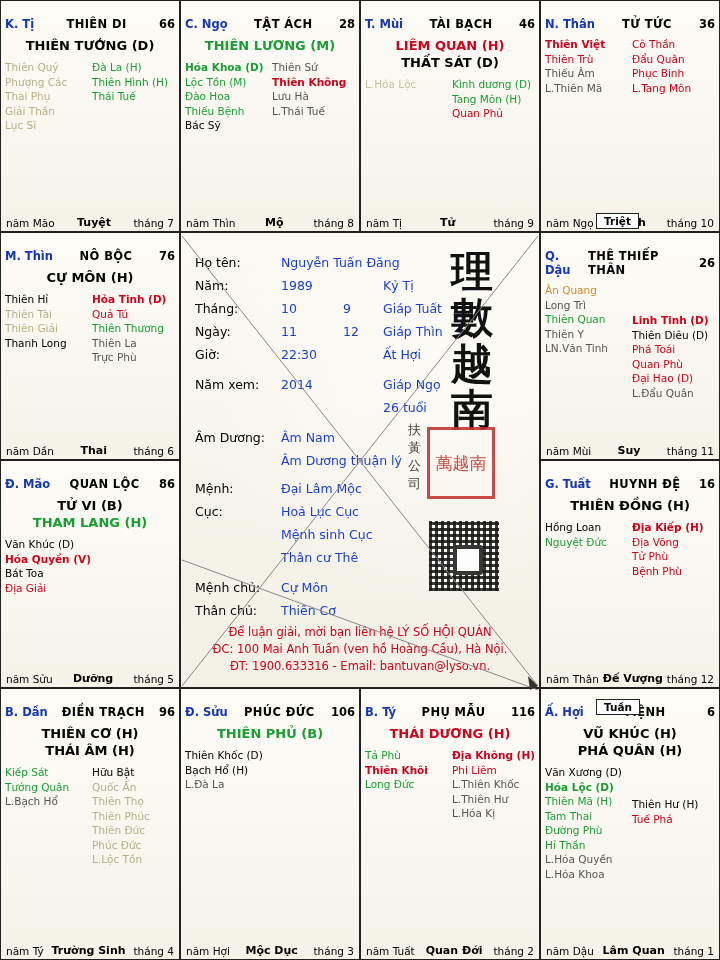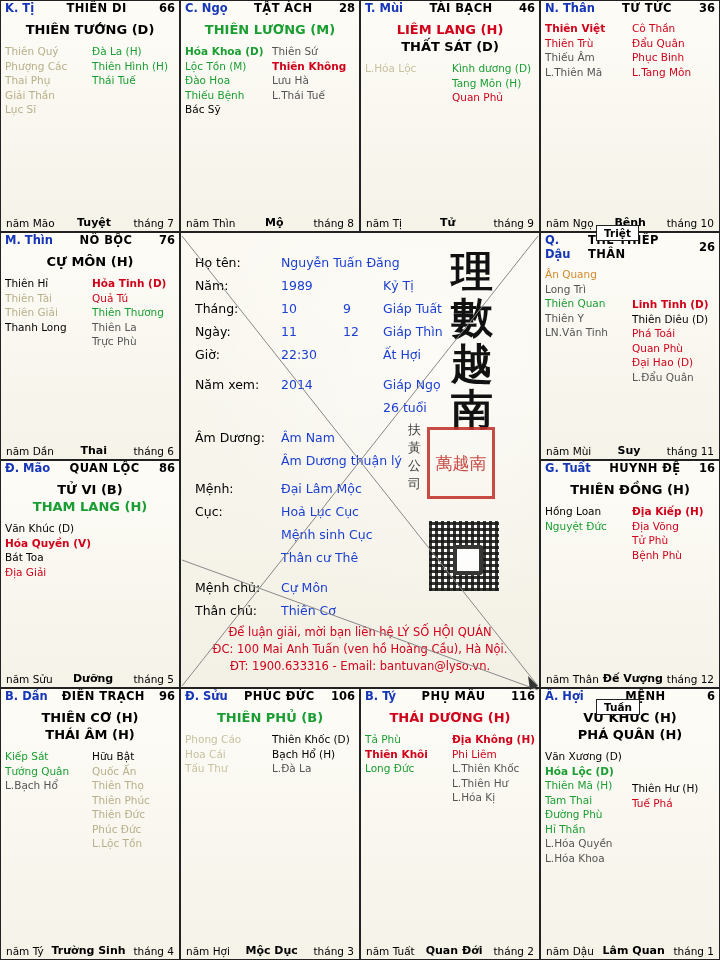--- a/index.html
+++ b/index.html
@@ -14,21 +14,21 @@
   #board {
     position:absolute; left:0; top:0; width:720px; height:960px;
     display:grid;
     grid-template-columns:180px 180px 180px 180px;
     grid-template-rows:232px 228px 228px 272px;
     background:#faf8f2;
   }
   .cell {
     border:1px solid #222;
     position:relative;
-    padding:0 4px;
+    padding:16px 4px;
     background:linear-gradient(#fdfcf7,#f5f2e8);
     overflow:hidden;
   }
   .hdr {
     display:flex; align-items:center; justify-content:space-between;
     font-size:11.5px; font-weight:bold;
   }
   .hdr .chi { color:#1536b7; }
   .hdr .cung { color:#000; letter-spacing:.4px; }
   .hdr .num { color:#000; }
@@ -184,21 +184,21 @@
     </div>
   </div>
 
   <div class="cell">
     <div class="hdr">
       <span class="chi">T. Mùi</span>
       <span class="cung">TÀI BẠCH</span>
       <span class="num">46</span>
     </div>
     <div class="majors">
-        <div class="major" style="color: rgb(208, 2, 27);">LIÊM LANG (H)</div>
+        <div class="major" style="color: rgb(208, 2, 27);">LIÊM QUAN (H)</div>
         <div class="major" style="color: rgb(0, 0, 0);">THẤT SÁT (D)</div>
       </div>
     <div class="cols">
         <div class="col">
           <div class="star" style="color: rgb(200, 194, 160);">L.Hóa Lộc</div>
         </div>
         <div class="col">
           <div class="star" style="color: rgb(26, 158, 51);">Kình dương (D)</div>
           <div class="star" style="color: rgb(26, 158, 51);">Tang Môn (H)</div>
           <div class="star" style="color: rgb(208, 2, 27);">Quan Phủ</div>
@@ -392,25 +392,20 @@
   <div class="cell">
     <div class="hdr">
       <span class="chi">Đ. Sửu</span>
       <span class="cung">PHÚC ĐỨC</span>
       <span class="num">106</span>
     </div>
     <div class="majors">
         <div class="major" style="color: rgb(26, 158, 51);">THIÊN PHỦ (B)</div>
       </div>
     <div class="cols">
-        <div class="col">
-          <div class="star" style="color: rgb(200, 194, 160);">Phong Cáo</div>
-          <div class="star" style="color: rgb(200, 194, 160);">Hoa Cái</div>
-          <div class="star" style="color: rgb(200, 194, 160);">Tấu Thư</div>
-        </div>
         <div class="col">
           <div class="star" style="color: rgb(0, 0, 0);">Thiên Khốc (D)</div>
           <div class="star" style="color: rgb(0, 0, 0);">Bạch Hổ (H)</div>
           <div class="star" style="color: rgb(85, 85, 85);">L.Đà La</div>
         </div>
       </div>
     <div class="foot">
       <span>năm Hợi</span>
       <span class="mid">Mộc Dục</span>
       <span>tháng 3</span>
@@ -574,14 +569,14 @@
   </div>
 </div>
 
 <svg class="lines">
   <line x1="182" y1="236" x2="538" y2="686" stroke="#888" stroke-width="1"></line>
   <line x1="538" y1="236" x2="182" y2="686" stroke="#888" stroke-width="1"></line>
   <line x1="182" y1="560" x2="538" y2="690" stroke="#888" stroke-width="1"></line>
   <polygon points="538,686 528,676 530,690" fill="#333"></polygon>
 </svg>
 
-<div class="tag" style="left:596px; top:225px;">Triệt</div>
+<div class="tag" style="left:596px; top:213px;">Triệt</div>
 <div class="tag" style="left:596px; top:699px;">Tuần</div>
 
 </body></html>

